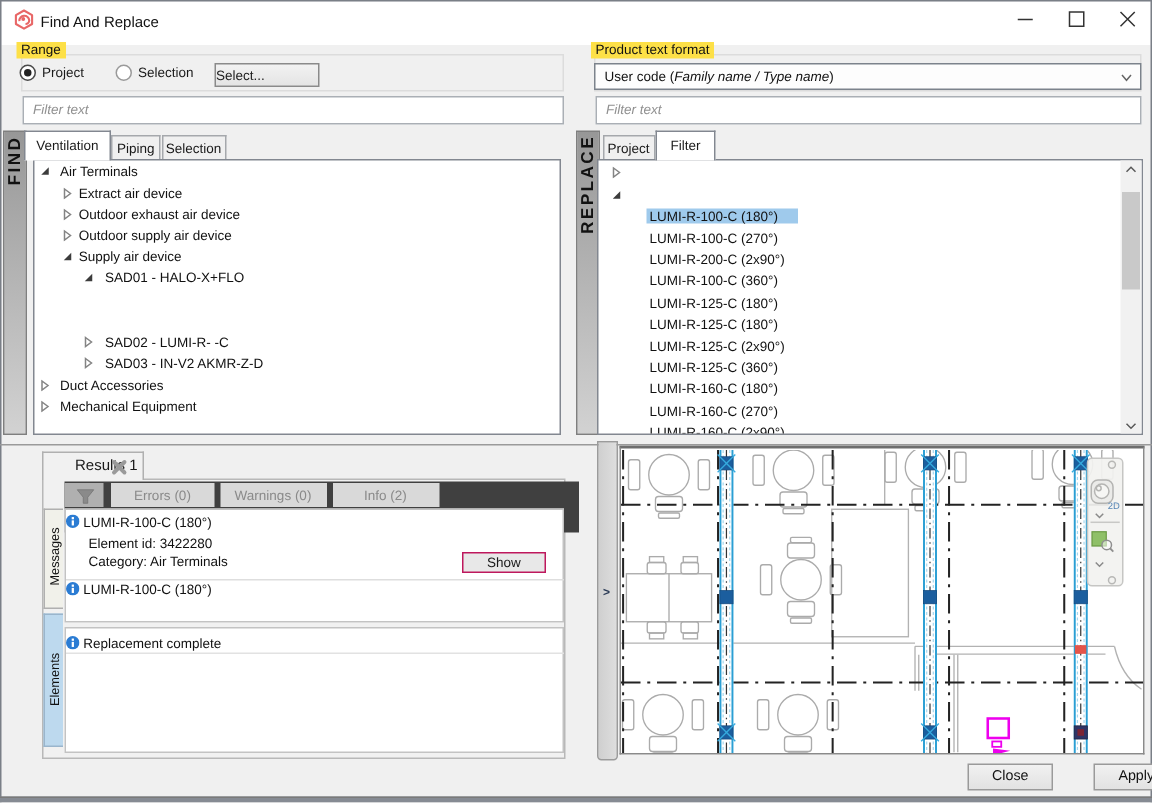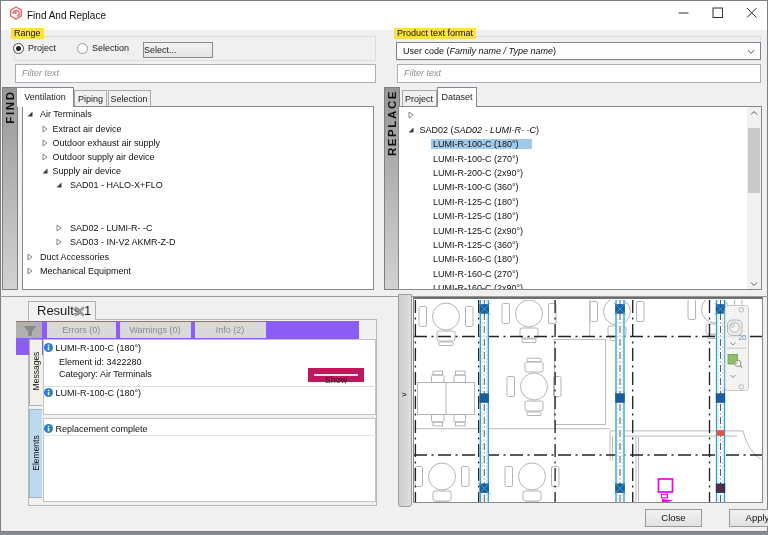--- a/index.html
+++ b/index.html
@@ -18,29 +18,29 @@
 .tab{position:absolute;font-size:9px;text-align:center;}
 .tabsel{background:#fff;border:1px solid #828790;border-bottom:none;height:19.6px;line-height:18px;top:87px;z-index:3;}
 .tabun{background:#f0f0f0;border:1px solid #a5a8ac;border-bottom:none;height:16.5px;line-height:16px;top:89.5px;z-index:2;}
 .vstrip{position:absolute;width:15.5px;background:linear-gradient(180deg,#979797 0%,#b2b2b2 45%,#d2d2d2 100%);border:1px solid #7f7f7f;top:87px;height:203px;}
 .vtext{position:absolute;transform:rotate(-90deg);transform-origin:center;font-weight:bold;font-size:11.5px;letter-spacing:1.6px;color:#111;white-space:nowrap;}
 .treebox{position:absolute;top:105.5px;height:184.5px;background:#fff;border:1px solid #828790;overflow:hidden;z-index:1;}
 .trow{position:absolute;height:14px;line-height:14px;white-space:nowrap;font-size:9px;color:#111;}
 .sel{background:#9fcaec;padding:0 2px;margin-left:-2px;}
 .arr{position:absolute;width:8px;height:8px;}
 #sep{position:absolute;left:0px;top:296px;width:768px;height:1px;background:#9a9a9a;}
-#restab{position:absolute;left:28px;top:300.5px;width:68px;height:19.6px;background:#f1f1f1;border:1px solid #b0b0b0;border-bottom:none;z-index:2;font-size:13px;line-height:17px;padding-left:8px;}
+#restab{position:absolute;left:28px;top:300.5px;width:68px;height:19.6px;background:#f1f1f1;border:1px solid #b0b0b0;border-bottom:none;z-index:2;font-size:10px;line-height:17px;padding-left:21px;}
 #respage{position:absolute;left:28px;top:319px;width:349px;height:186.5px;background:#f1f1f1;border:1px solid #b8b8b8;}
-#toolbar{position:absolute;left:16px;top:321px;width:343px;height:34px;background:#8b5cf6;}
+#toolbar{position:absolute;left:43px;top:321px;width:343px;height:34px;background:#404040;}
 .tbtn{position:absolute;top:0.5px;height:16.5px;background:#d9d9d9;color:#8a8a8a;text-align:center;line-height:16px;font-size:9px;}
 .vtab{position:absolute;left:29px;width:13px;border:1px solid #b0b0b0;border-right:none;}
 .msgbox{position:absolute;left:42.5px;background:#fff;border:1px solid #c3c3c3;}
 .info{position:absolute;width:9px;height:9px;}
 .mtext{position:absolute;font-size:9px;line-height:10px;color:#111;white-space:nowrap;}
-#btnShow{position:absolute;left:308px;top:368px;width:56px;height:14px;background:#e8e8e8;border:6px solid #be185d;text-align:center;line-height:12px;font-size:9px;z-index:4;}
+#btnShow{position:absolute;left:308px;top:368px;width:56px;height:14px;background:#e8e8e8;border:1px solid #be185d;text-align:center;line-height:12px;font-size:9px;z-index:4;}
 #splitter{position:absolute;left:398px;top:294px;width:13.5px;height:213px;background:linear-gradient(90deg,#cfcfcf,#dedede);border:1px solid #9b9b9b;border-radius:0 0 3px 3px;}
 #splitter div{position:absolute;left:3px;top:95px;color:#2a3a55;font-size:8px;font-weight:bold;}
 #preview{position:absolute;left:413px;top:297px;width:350px;height:206px;background:#fff;border:1px solid #8a8a8a;border-top:2.5px solid #6e6e6e;}
 .btn{position:absolute;top:509px;width:57px;height:18px;background:linear-gradient(#f1f1f1,#e2e2e2);border:1px solid #9a9a9a;text-align:center;line-height:16px;font-size:9.5px;color:#111;}
 #bottombar{position:absolute;left:0;top:531px;width:768px;height:4px;background:#868b93;border-top:1px solid #7a7a7a;}
 i{font-style:italic;}
 .scroll{position:absolute;left:746.5px;top:106.5px;width:14px;height:182.5px;background:#f1f1f1;z-index:5;}
 </style></head><body>
 <div id="titlebar">
  <svg class="abs" style="left:8px;top:5px" width="14" height="14" viewBox="0 0 14 14">
@@ -81,35 +81,35 @@
 
 <div class="vstrip" style="left:2px;"></div>
 <div class="vtext" style="left:-10px;top:101px;width:40px;text-align:center;">FIND</div>
 <div class="vstrip" style="left:384px;"></div>
 <div class="vtext" style="left:355px;top:116.5px;width:74px;text-align:center;">REPLACE</div>
 
 <div class="tab tabsel" style="left:16px;width:58px;">Ventilation</div>
 <div class="tab tabun" style="left:74px;width:33px;">Piping</div>
 <div class="tab tabun" style="left:107.5px;width:43px;">Selection</div>
 <div class="tab tabun" style="left:401.5px;width:35px;">Project</div>
-<div class="tab tabsel" style="left:437px;width:40px;">Dataset</div>
+<div class="tab tabsel" style="left:437px;width:40px;">Filter</div>
 
 <div class="treebox" style="left:22px;width:352px;" id="ltree">
  <svg class="arr" style="left:3px;top:3.8px" width="8" height="8">
       <path d="M6.5 1.5 L6.5 6.5 L1.5 6.5 Z" fill="#3c3c3c"></path>
     </svg>
     <div class="trow" style="left:17px;top:0.8px">Air Terminals</div>
  <svg class="arr" style="left:17.5px;top:18px" width="8" height="8">
       <path d="M2 1 L6 4 L2 7 Z" fill="none" stroke="#848484"></path>
     </svg>
     <div class="trow" style="left:29.5px;top:15px">Extract air device</div>
  <svg class="arr" style="left:17.5px;top:32.2px" width="8" height="8">
       <path d="M2 1 L6 4 L2 7 Z" fill="none" stroke="#848484"></path>
     </svg>
-    <div class="trow" style="left:29.5px;top:29.2px">Outdoor exhaust air supply</div>
+    <div class="trow" style="left:29.5px;top:29.2px">Outdoor exhaust air device</div>
  <svg class="arr" style="left:17.5px;top:46.5px" width="8" height="8">
       <path d="M2 1 L6 4 L2 7 Z" fill="none" stroke="#848484"></path>
     </svg>
     <div class="trow" style="left:29.5px;top:43.5px">Outdoor supply air device</div>
  <svg class="arr" style="left:17.5px;top:60.7px" width="8" height="8">
       <path d="M6.5 1.5 L6.5 6.5 L1.5 6.5 Z" fill="#3c3c3c"></path>
     </svg>
     <div class="trow" style="left:29.5px;top:57.7px">Supply air device</div>
  <svg class="arr" style="left:32px;top:74.9px" width="8" height="8">
       <path d="M6.5 1.5 L6.5 6.5 L1.5 6.5 Z" fill="#3c3c3c"></path>
@@ -132,21 +132,20 @@
     </svg>
     <div class="trow" style="left:17px;top:157.2px">Mechanical Equipment</div>
 </div>
 <div class="treebox" style="left:398px;width:364px;" id="rtree">
  <svg class="arr" style="left:8px;top:4.7px" width="8" height="8">
       <path d="M2 1 L6 4 L2 7 Z" fill="none" stroke="#848484"></path>
     </svg>
  <svg class="arr" style="left:8px;top:19.1px" width="8" height="8">
       <path d="M6.5 1.5 L6.5 6.5 L1.5 6.5 Z" fill="#3c3c3c"></path>
     </svg>
-    <div class="trow" style="left:20.5px;top:16.1px">SAD02 (<i>SAD02 - LUMI-R- -C</i>)</div>
  <div class="trow" style="left:34px;top:30.5px"><span class="sel" style="padding-right:13px;">LUMI-R-100-C (180°)</span></div>
  <div class="trow" style="left:34px;top:45px">LUMI-R-100-C (270°)</div>
  <div class="trow" style="left:34px;top:59.4px">LUMI-R-200-C (2x90°)</div>
  <div class="trow" style="left:34px;top:73.8px">LUMI-R-100-C (360°)</div>
  <div class="trow" style="left:34px;top:88.2px">LUMI-R-125-C (180°)</div>
  <div class="trow" style="left:34px;top:102.6px">LUMI-R-125-C (180°)</div>
  <div class="trow" style="left:34px;top:117.1px">LUMI-R-125-C (2x90°)</div>
  <div class="trow" style="left:34px;top:131.5px">LUMI-R-125-C (360°)</div>
  <div class="trow" style="left:34px;top:145.9px">LUMI-R-160-C (180°)</div>
  <div class="trow" style="left:34px;top:160.3px">LUMI-R-160-C (270°)</div>

